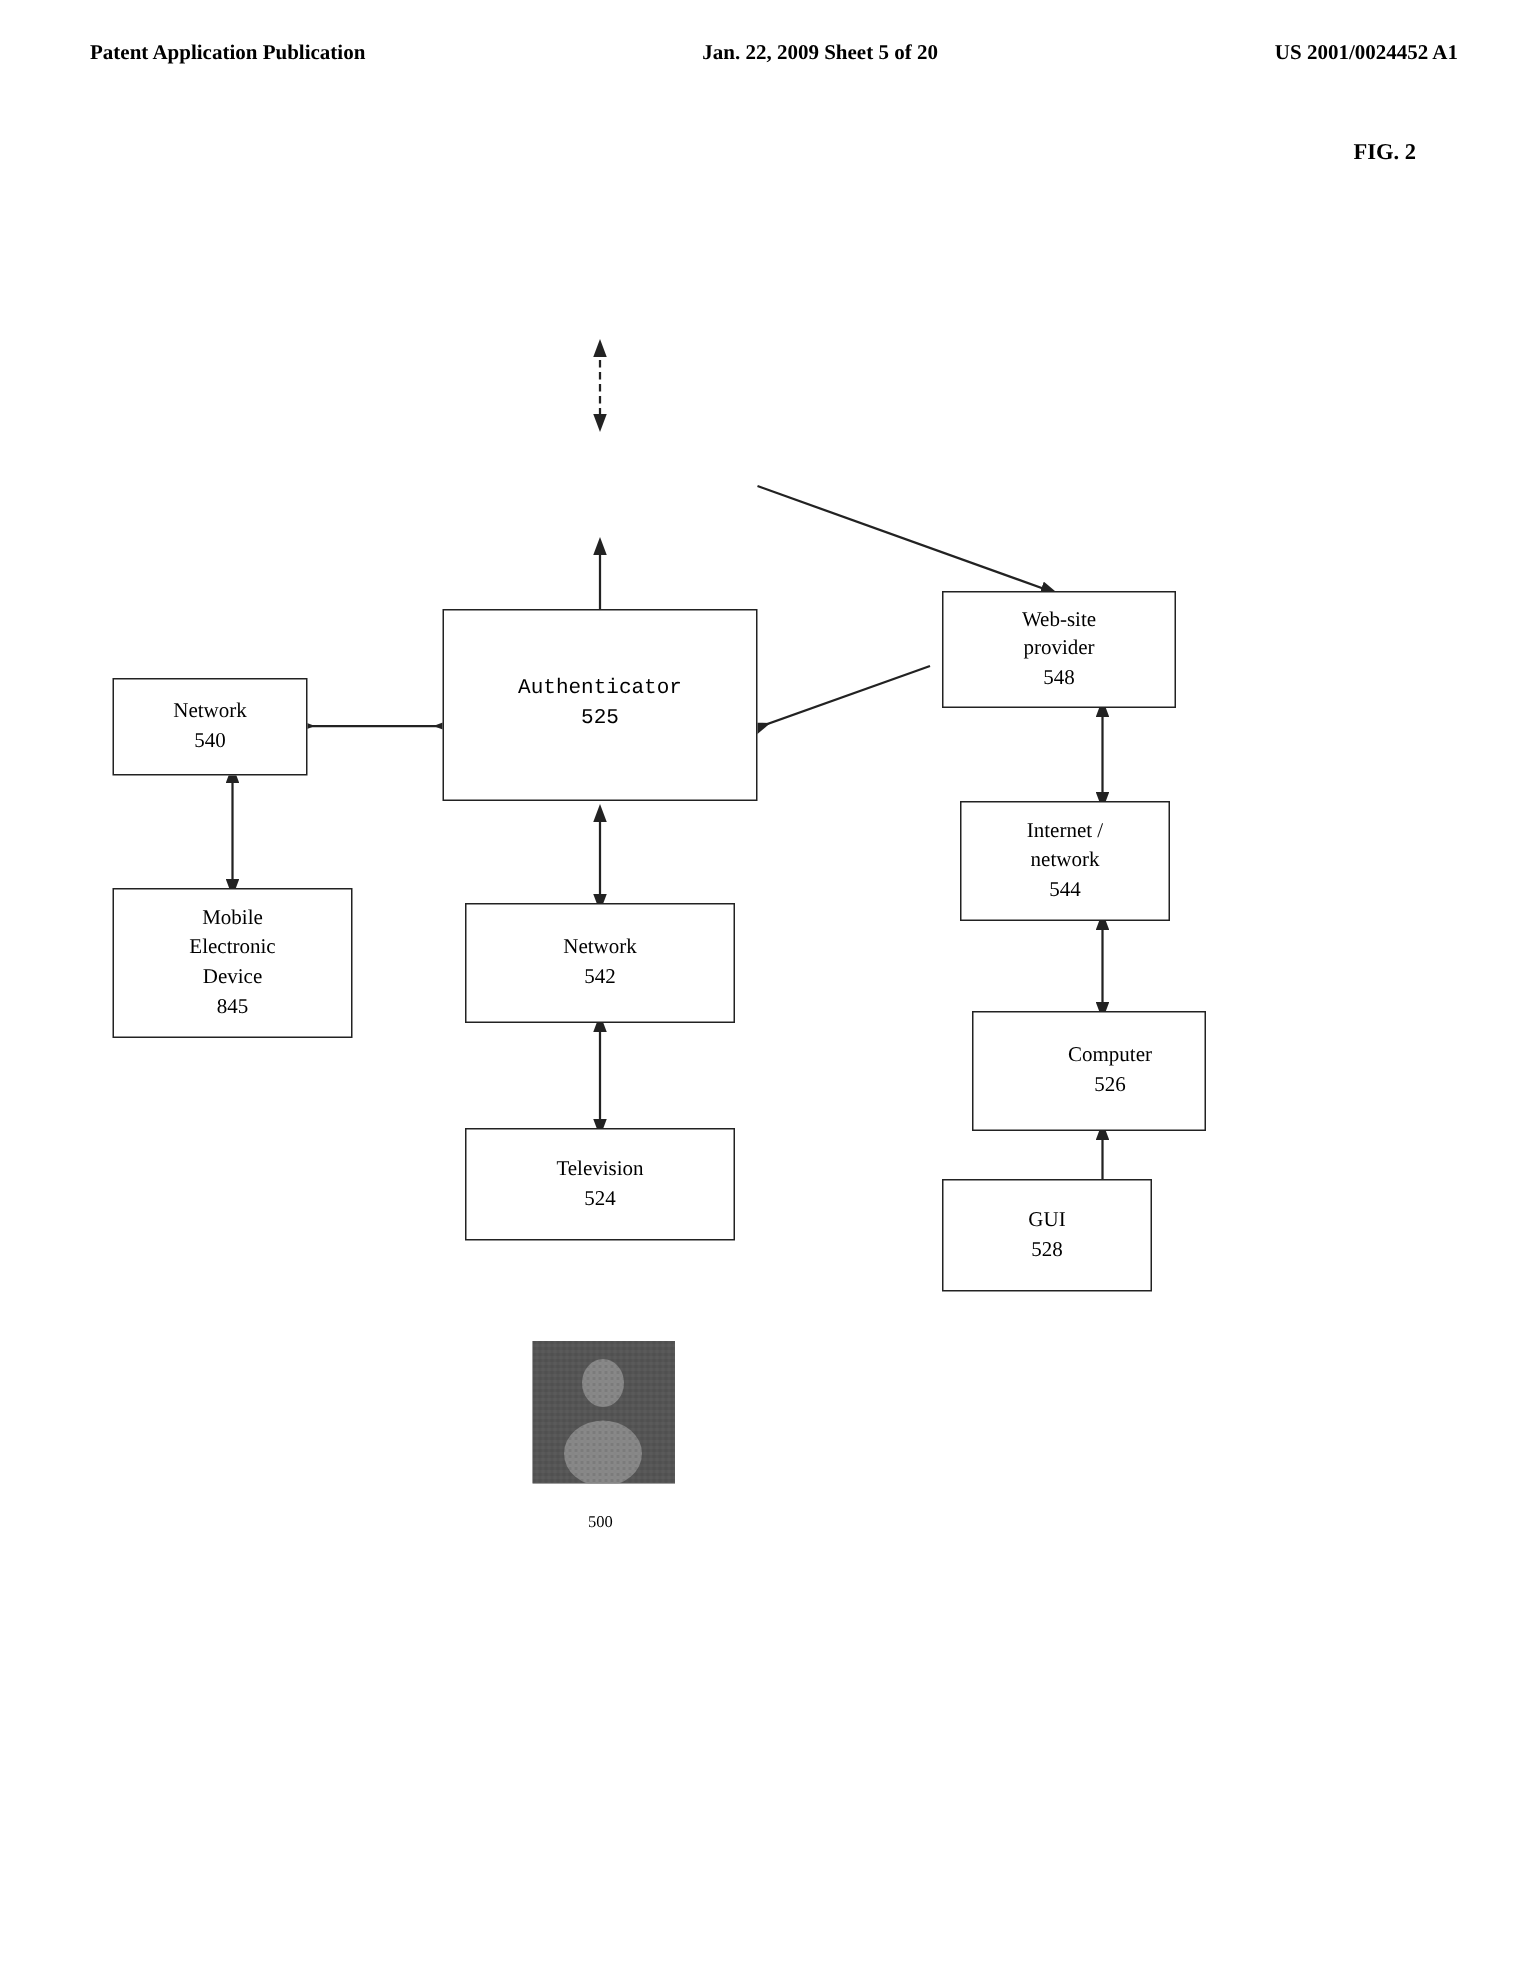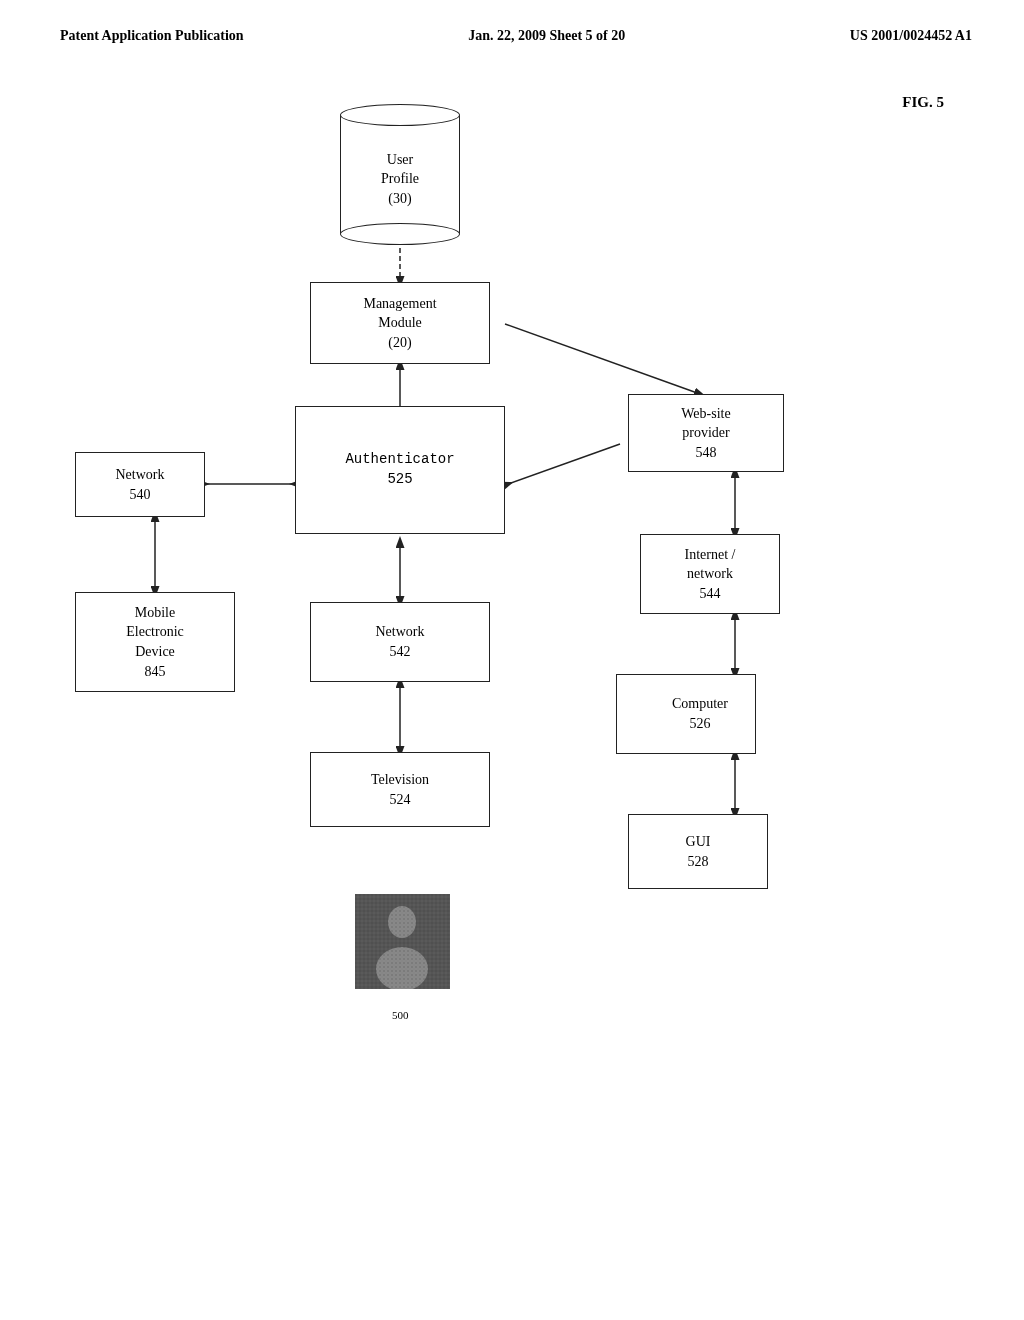--- a/index.html
+++ b/index.html
@@ -86,21 +86,21 @@
 <body>
 
 <div class="header">
   <span>Patent Application Publication</span>
   <span>Jan. 22, 2009  Sheet 5 of 20</span>
   <span>US 2001/0024452 A1</span>
 </div>
 
 <div class="diagram-area">
 
-  <div class="fig-label" style="right: 80px; top: 40px;">FIG. 5</div>
+  <div class="fig-label" style="right: 80px; top: 40px;">FIG. 2</div>
 
   <svg class="arrows-svg">
 
     <defs>
       <marker id="arrowhead-down" markerWidth="8" markerHeight="6" refX="4" refY="3" orient="auto">
         <polygon points="0 0, 8 3, 0 6" fill="#222"></polygon>
       </marker>
       <marker id="arrowhead-up" markerWidth="8" markerHeight="6" refX="4" refY="3" orient="auto-start-reverse">
         <polygon points="0 0, 8 3, 0 6" fill="#222"></polygon>
       </marker>
@@ -128,40 +128,21 @@
 
     <line x1="400" y1="628" x2="400" y2="698" stroke="#222" stroke-width="1.5" marker-end="url(#arrowhead-down)" marker-start="url(#arrowhead-up)"></line>
 
     <line x1="735" y1="418" x2="735" y2="480" stroke="#222" stroke-width="1.5" marker-end="url(#arrowhead-down)" marker-start="url(#arrowhead-up)"></line>
 
     <line x1="735" y1="560" x2="735" y2="620" stroke="#222" stroke-width="1.5" marker-end="url(#arrowhead-down)" marker-start="url(#arrowhead-up)"></line>
 
     <line x1="735" y1="700" x2="735" y2="760" stroke="#222" stroke-width="1.5" marker-end="url(#arrowhead-down)" marker-start="url(#arrowhead-up)"></line>
   </svg>
 
-  <div class="cylinder" style="position:absolute; left:340px; top:50px; width:120px; height:130px; flex-direction:column;">
-    <div style="position:relative; width:120px; height:130px;">
-
-      <div style="position:absolute; top:0; left:0; right:0; height:22px; border:1.5px solid #222; border-radius:50%; background:#fff; z-index:2;"></div>
-
-      <div style="position:absolute; top:11px; left:0; right:0; bottom:0; border-left:1.5px solid #222; border-right:1.5px solid #222; border-bottom:1.5px solid #222; background:#fff; display:flex; align-items:center; justify-content:center; padding-top:10px;">
-        <span style="text-align:center; font-size:14px; line-height:1.4; white-space:pre-line;">User
-Profile
-(30)</span>
-      </div>
-
-      <div style="position:absolute; bottom:-11px; left:0; right:0; height:22px; border:1.5px solid #222; border-radius:50%; background:#fff; z-index:1;"></div>
-    </div>
-  </div>
-
-  <div class="box" style="left:310px; top:228px; width:180px; height:82px;">
-    <span style="white-space:pre-line; font-size:14px; line-height:1.4;">Management
-Module
-(20)</span>
-  </div>
+
 
   <div class="box" style="left:75px; top:398px; width:130px; height:65px;">
     <span style="white-space:pre-line; font-size:14px; line-height:1.4;">Network
 540</span>
   </div>
 
   <div class="box" style="left:295px; top:352px; width:210px; height:128px;font-family:Liberation Mono, monospace;">
     <span style="white-space:pre-line; font-size:14px; line-height:1.4;">Authenticator
 525</span>
   </div>
@@ -188,26 +169,26 @@
 Electronic
 Device
 845</span>
   </div>
 
   <div class="box" style="left:310px; top:698px; width:180px; height:75px;text-align:center;">
     <span style="white-space:pre-line; font-size:14px; line-height:1.4;">Television
 524</span>
   </div>
 
-  <div class="box" style="left:616px; top:620px; width:140px; height:80px;padding-left:28px;">
+  <div class="box" style="left:648px; top:620px; width:156px; height:80px;padding-left:28px;">
     <span style="white-space:pre-line; font-size:14px; line-height:1.4;">Computer
 526</span>
   </div>
 
-  <div class="box" style="left:628px; top:760px; width:140px; height:75px;">
+  <div class="box" style="left:628px; top:732px; width:140px; height:75px;">
     <span style="white-space:pre-line; font-size:14px; line-height:1.4;">GUI
 528</span>
   </div>
 
   <div class="person-image" style="left:355px; top:840px;">
     <svg width="95" height="95" viewBox="0 0 95 95" xmlns="http://www.w3.org/2000/svg">
       <rect width="95" height="95" fill="#555"></rect>
 
       <ellipse cx="47" cy="28" rx="14" ry="16" fill="#888"></ellipse>
 

